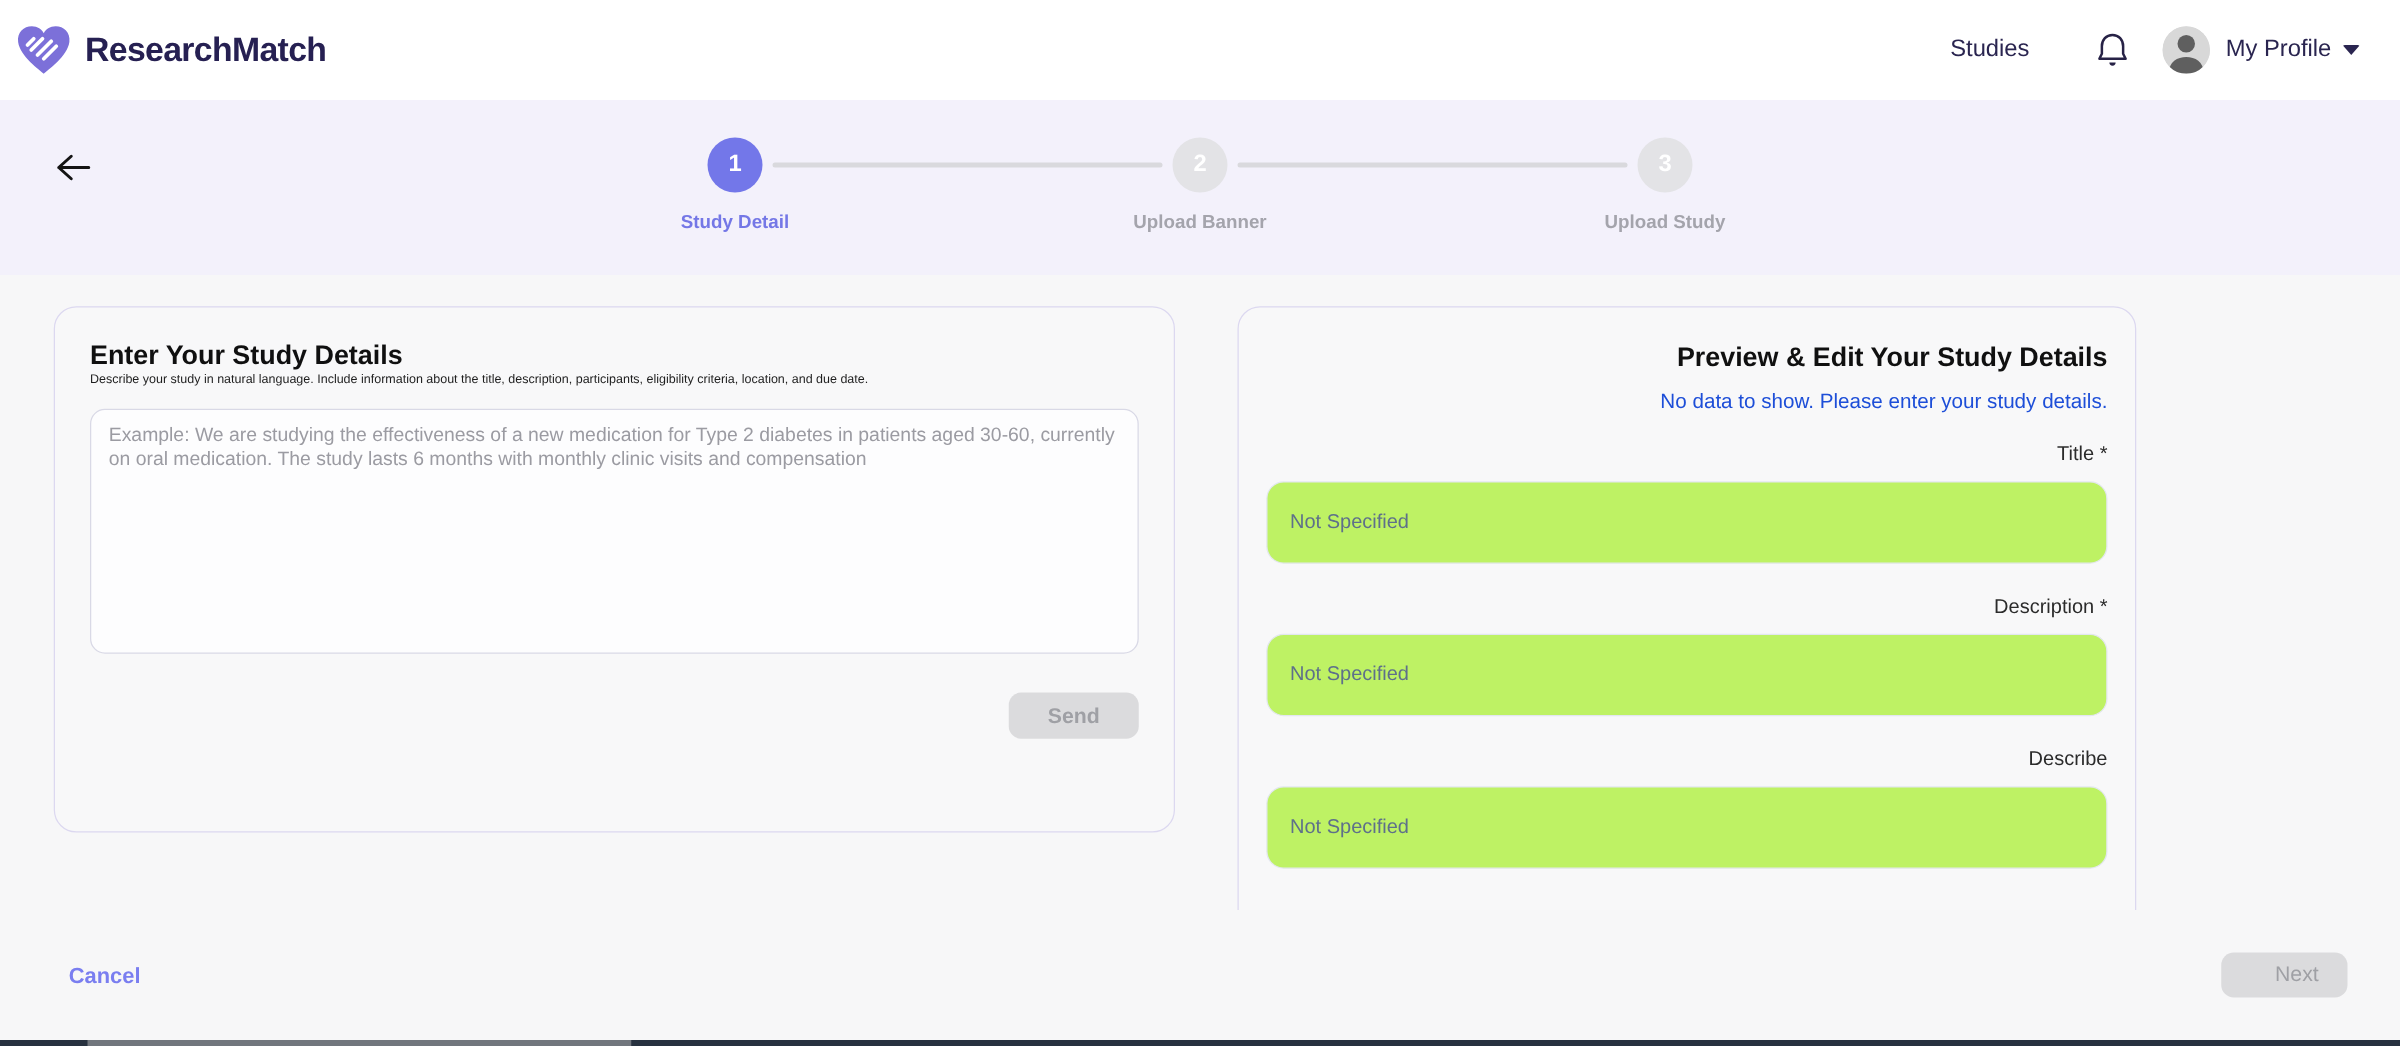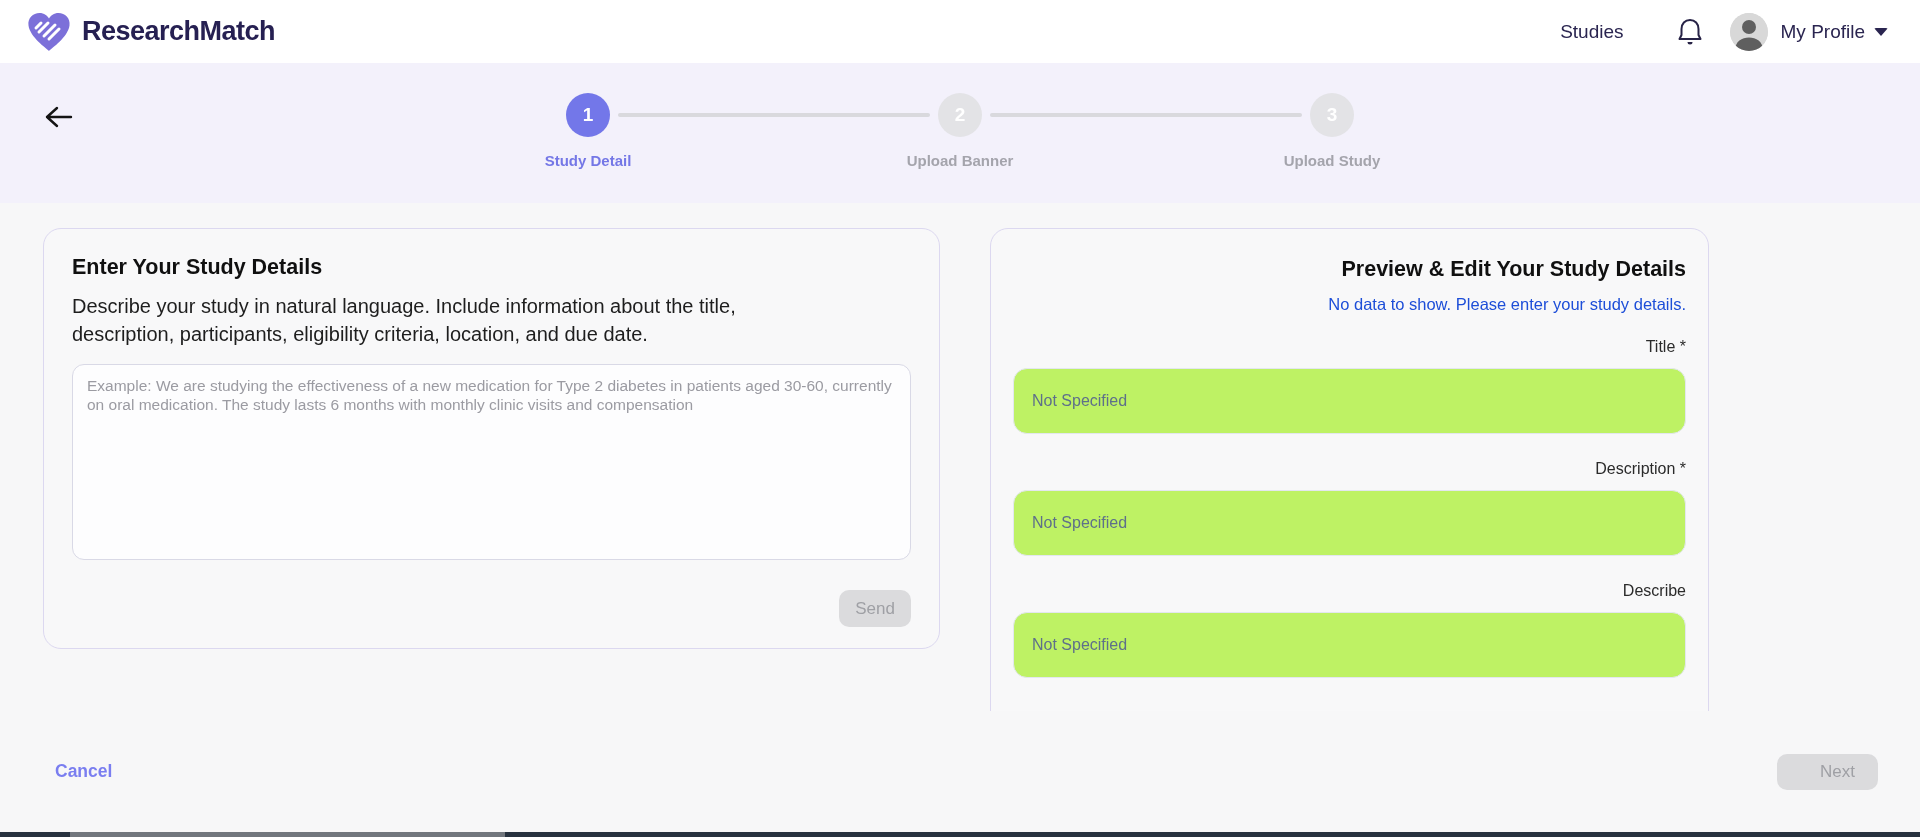--- a/index.html
+++ b/index.html
@@ -1,21 +1,21 @@
 <!DOCTYPE html>
 <html><head>
 <meta charset="utf-8">
 <style>
   * { margin:0; padding:0; box-sizing:border-box; }
   html,body { width:1920px; height:837px; overflow:hidden; }
   body { font-family:"Liberation Sans", sans-serif; background:#f7f7f8; }
   .app { width:1920px; height:837px; display:flex; flex-direction:column; overflow:hidden; }
 
   
-  .header { height:63px; background:#ffffff; display:flex; align-items:center; justify-content:space-between; padding:0 32px 0 26px; flex:0 0 auto; }
+  .header { height:80px; background:#ffffff; display:flex; align-items:center; justify-content:space-between; padding:0 32px 0 12px; flex:0 0 auto; }
   .brand { display:flex; align-items:center; gap:10px; cursor:pointer; }
   .brand-name { font-size:27px; font-weight:700; color:#262052; letter-spacing:-0.5px; }
   .header-right { display:flex; align-items:center; }
   .nav-link { font-size:19px; color:#2a2550; cursor:pointer; }
   .bell-wrap { margin-left:52px; display:flex; align-items:center; cursor:pointer; }
   .avatar { width:38px; height:38px; border-radius:50%; background:#d8d8d8; margin-left:26px; overflow:hidden; display:flex; align-items:flex-end; justify-content:center; cursor:pointer; }
   .profile-label { font-size:19px; color:#2a2550; margin-left:13px; cursor:pointer; }
   .caret { width:0; height:0; border-left:7px solid transparent; border-right:7px solid transparent; border-top:8px solid #2a2550; margin-left:9px; border-radius:2px; }
 
   
@@ -28,26 +28,26 @@
   .step-label { margin-top:15px; font-size:15px; font-weight:700; color:#a4a4ac; white-space:nowrap; }
   .step.active .step-label { color:#7477e6; }
   .connector { height:4px; width:312px; background:#d9d9dd; border-radius:3px; margin:20px -30px 0 -30px; flex:0 0 auto; }
 
   
   .cards-area { height:508px; overflow:hidden; display:flex; padding:25px 39px 0 43px; gap:50px; flex:0 0 auto; }
   .card { border:1.5px solid #dcd8f0; border-radius:18px; background:#f8f8f9; }
   .card-left { width:897px; height:421px; padding:26px 28px; }
   .card-right { width:719px; height:600px; padding:28px 22px;text-align:right; }
   .card-title { font-size:21.5px; font-weight:700; color:#101010; }
-  .card-desc { margin-top:12px; font-size:20px; color:#1e1e1e; line-height:1.4; max-width:770px; }
+  .card-desc { margin-top:0; font-size:10px; color:#1e1e1e; line-height:1.4; max-width:770px; }
   .study-textarea { margin-top:16px; width:100%; height:196px; resize:none; border:1.5px solid #d9d9e6; border-radius:12px; background:#fdfdfe; padding:12px 14px; font-family:"Liberation Sans", sans-serif; font-size:15.5px; color:#222; line-height:1.22; outline:none; }
   .study-textarea::placeholder { color:#9b9ba2; }
   .send-row { display:flex; justify-content:flex-end; margin-top:26px; }
   .btn-disabled { border:none; background:#dbdbdd; color:#9fa0a5; border-radius:10px; font-family:"Liberation Sans", sans-serif; cursor:pointer; }
-  .send-btn { width:72px; height:37px; font-size:17px; }
+  .send-btn { width:104px; height:37px; font-size:17px;font-weight:bold; }
   .empty-msg { margin-top:13px; font-size:16.5px; color:#1d4ed8; }
   .field-label { margin-top:26px; font-size:16px; color:#2b2b2b; }
   .field-label.first { margin-top:24px; }
   .field-box { margin-top:12px; height:66px; border:1.5px solid #e3e7ef; border-radius:14px; background:#bef264; display:flex; align-items:center; padding:0 18px; font-size:16px; color:#5e708a; cursor:text; }
 
   
   .footer { flex:1 1 auto; display:flex; align-items:center; justify-content:space-between; padding:0 42px 0 55px; }
   .cancel-link { font-size:17.5px; font-weight:700; color:#7a7ef0; cursor:pointer; }
   .next-btn { width:101px; height:36px; font-size:17px;padding-left:20px; }
 

